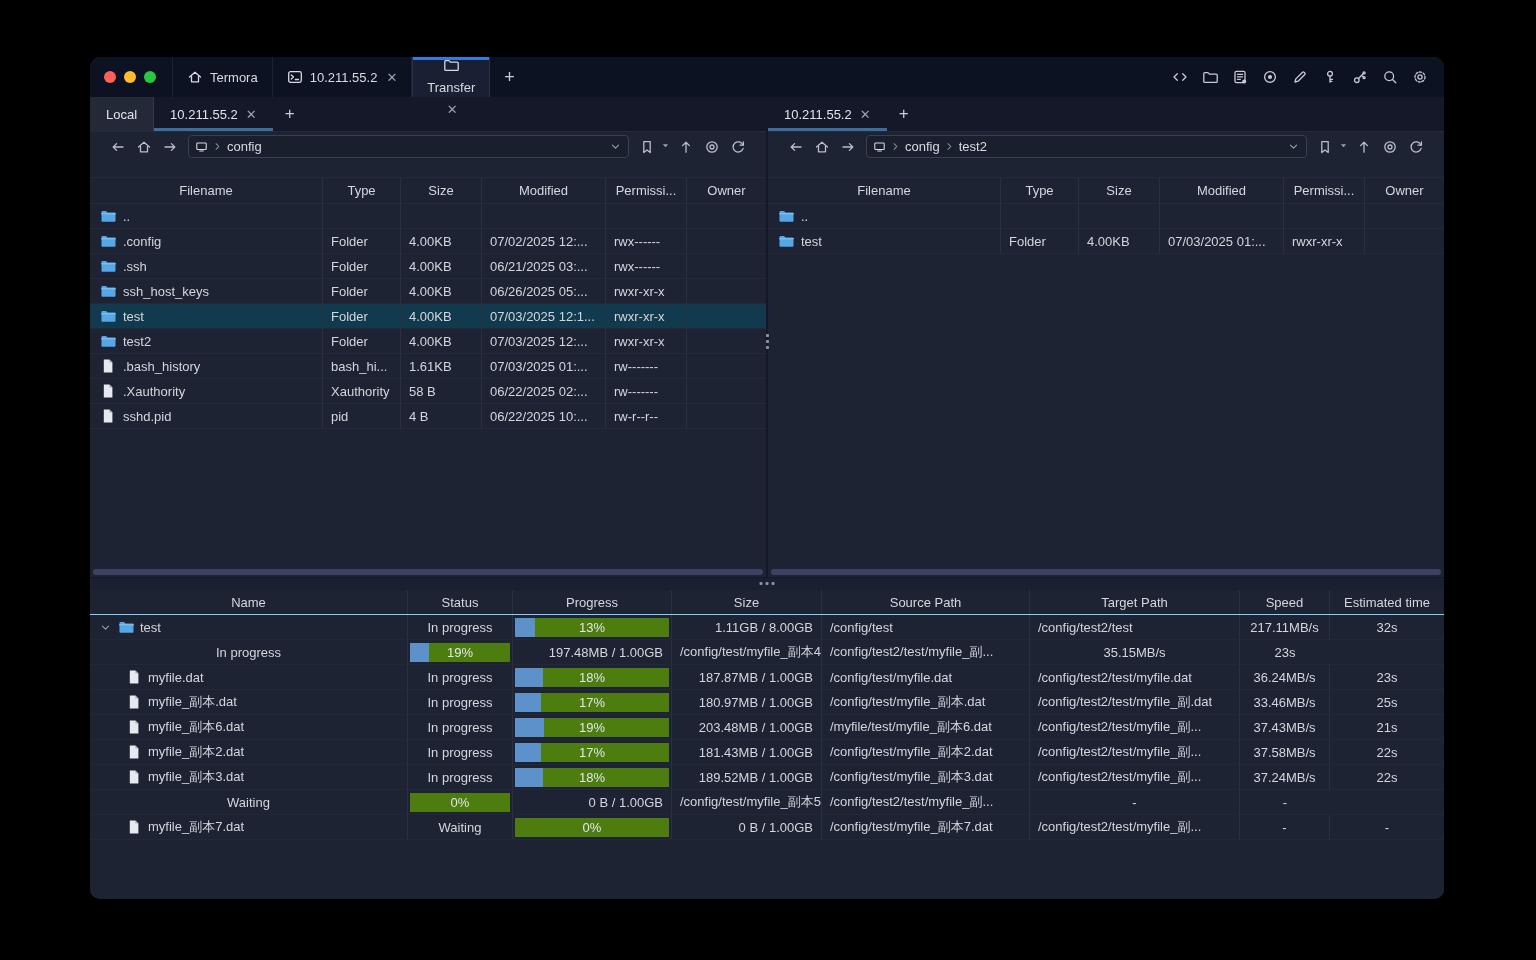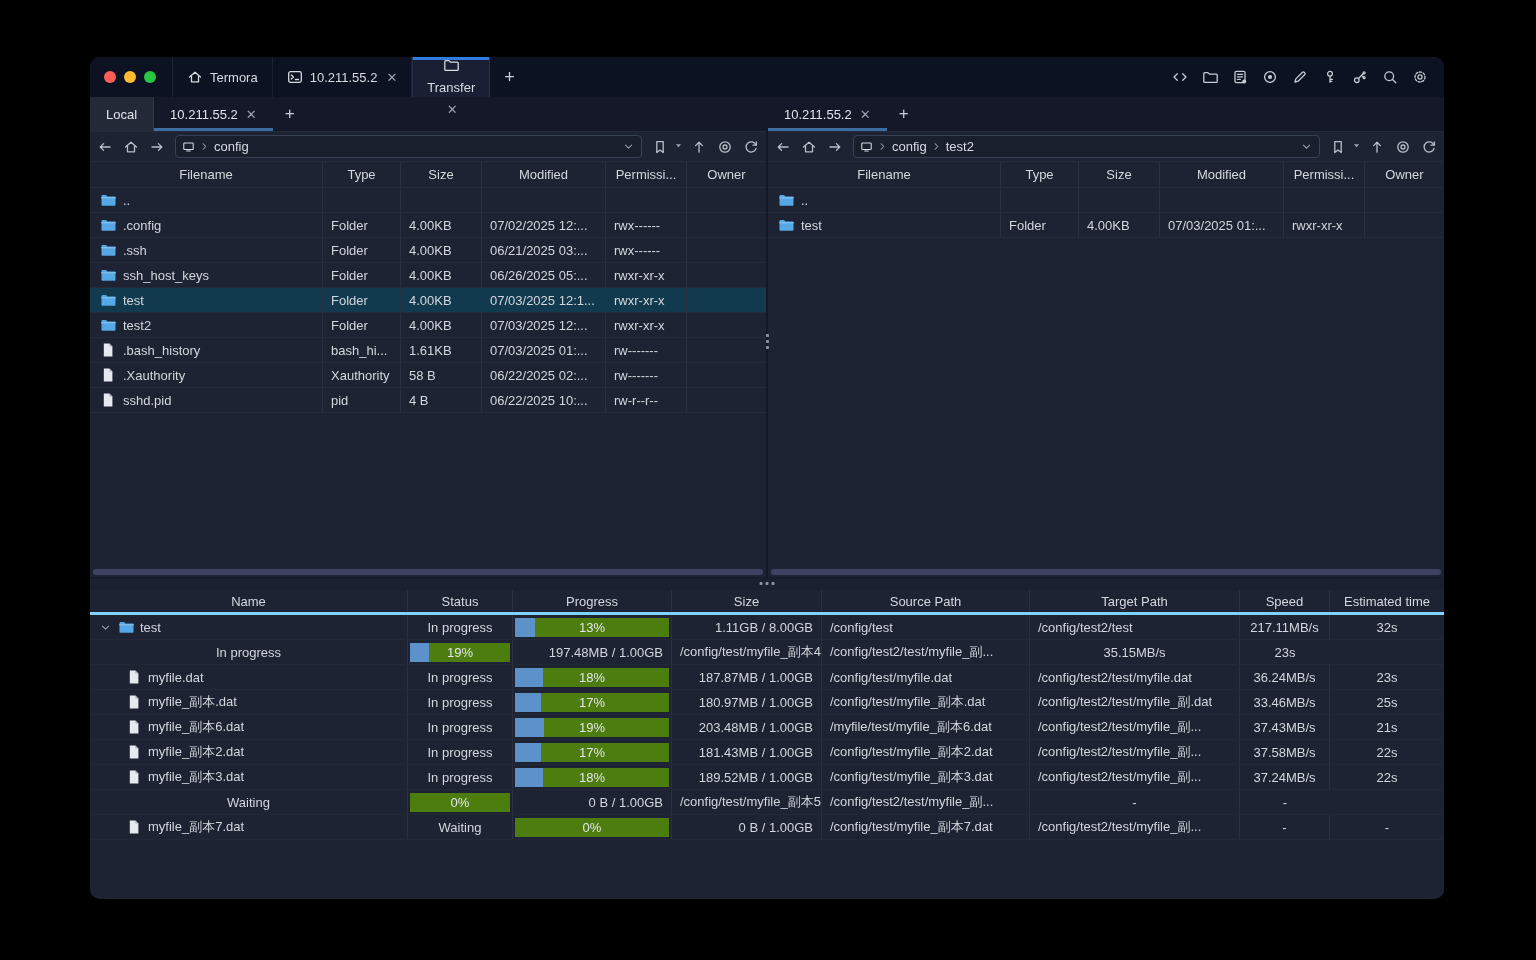--- a/index.html
+++ b/index.html
@@ -41,49 +41,49 @@
 
   
   .panel-tabs { height:35px; background:#141828; display:flex; align-items:stretch; flex:none; border-bottom:1px solid #262b3b; }
   .ptab { display:flex; align-items:center; gap:8px; padding:0 16px; position:relative; color:#e2e4ea; }
   .ptab.plain { background:#242938; border-right:1px solid #32374a; }
   .ptab.active::after { content:""; position:absolute; left:0; bottom:0; right:0; height:3px; background:#3c6da1; }
   .ptab .close { color:#9aa0ad; font-size:13px; }
   .p-newtab { display:flex; align-items:center; padding:0 12px; color:#c9cdd6; font-size:17px; }
 
   
-  .ptoolbar { height:29px; display:flex; align-items:center; gap:2px; padding:0 3px; flex:none; color:#b9bec9; }
+  .ptoolbar { height:29px; display:flex; align-items:center; gap:2px; padding:0 16px; flex:none; color:#b9bec9; }
   .tbtn { width:24px; height:22px; display:flex; align-items:center; justify-content:center; border-radius:4px; flex:none; }
   .pathbar { flex:1; height:23px; margin:0 4px; background:#1a1f2e; border:1px solid #3a4054; border-radius:4px;
              display:flex; align-items:center; padding:0 6px; gap:3px; color:#d8dbe2; min-width:0; }
   .pathbar .crumb { font-size:13px; }
   .pathbar .chev { color:#8d93a5; display:flex; }
   .pathbar .dd { margin-left:auto; color:#9aa0ad; display:flex; }
   .bkm-group { display:flex; align-items:center; gap:0; }
   .caret { color:#9aa0ad; }
 
   
-  .ftable { display:flex; flex-direction:column; flex:1; min-height:0; }
+  .ftable { display:flex; flex-direction:column; flex:1; min-height:0;margin-top:16px; }
   .frow { display:grid; grid-template-columns:233px 78px 81px 124px 81px 1fr; flex:none; }
   .fhead { height:27px; border-top:1px solid #262b3b; border-bottom:1px solid #262b3b; }
   .fhead .cell { justify-content:center; color:#d4d7de; }
   .fbody-row { height:25px; border-bottom:1px solid #252a3a; }
   .fbody-row.selected { background:#113a4e; }
   .cell { display:flex; align-items:center; padding:0 8px; border-right:1px solid #2b3040; overflow:hidden;
           white-space:nowrap; }
   .cell:last-child { border-right:none; }
   .name-cell { gap:7px; padding-left:10px; }
   .f-empty { flex:1; }
   .hscroll { height:10px; flex:none; display:flex; align-items:center; padding:0 3px; }
   .hscroll .thumb { height:6px; border-radius:3px; background:#3d4262; flex:1; }
 
   
   .transfer { flex:1; display:flex; flex-direction:column; background:#1e2333; min-height:0; }
   .trow { display:grid; grid-template-columns:318px 105px 159px 150px 208px 210px 90px 1fr; flex:none; }
-  .thead { height:25px; border-bottom:3px solid #7dd3fc; }
+  .thead { height:25px; border-bottom:1px solid #7dd3fc; }
   .thead .cell { justify-content:center; color:#d4d7de; }
   .tbody-row { height:25px; border-bottom:1px solid #232837; }
   .t-name { gap:6px; padding-left:8px; }
   .t-name .spacer { width:22px; flex:none; }
   .t-name .expander { width:14px; display:flex; justify-content:center; color:#9aa0ad; flex:none; }
   .t-status, .t-speed, .t-eta { justify-content:center; }
   .t-size { justify-content:flex-end; }
   .t-progress { padding:0 2px; }
   .pbar { position:relative; flex:1; height:19px; background:#4d7c0f; overflow:hidden; }
   .pbar .fill { position:absolute; left:0; top:0; bottom:0; background:#5c92c9; }

